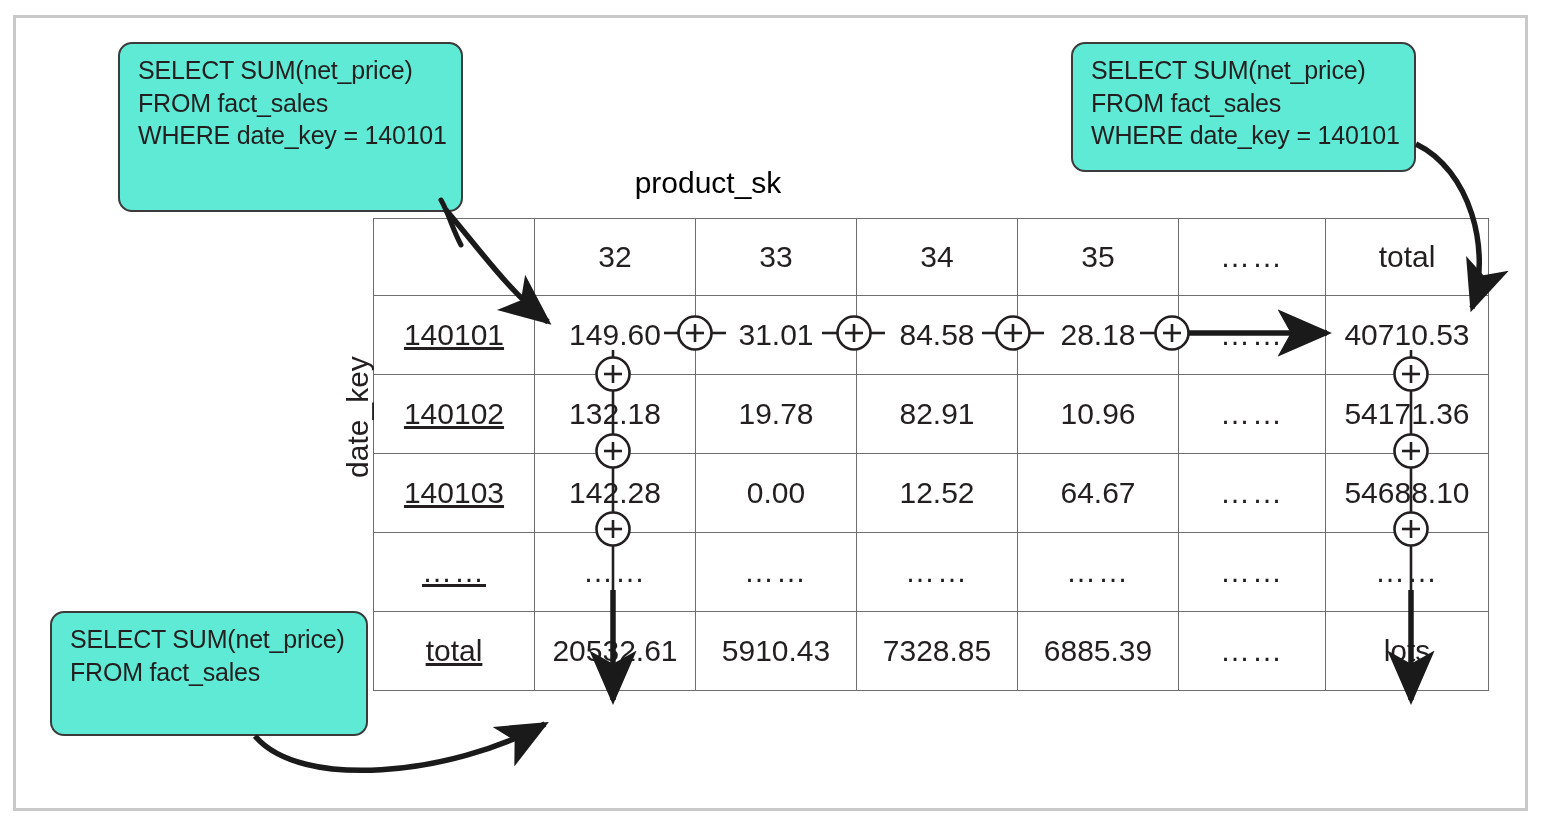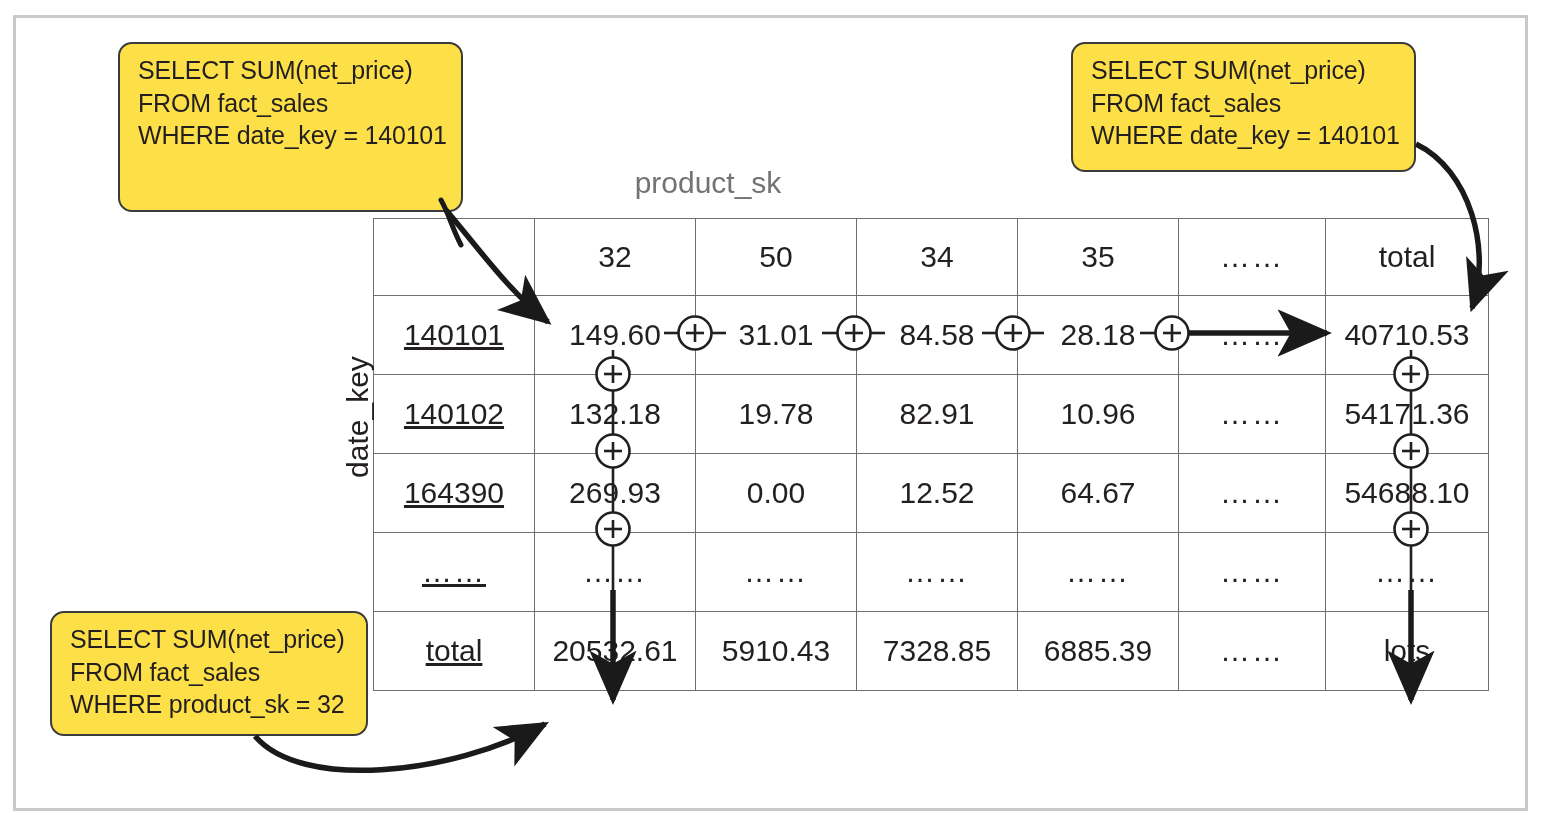--- a/index.html
+++ b/index.html
@@ -16,41 +16,41 @@
     left:13px;top:15px;
     width:1515px;height:796px;
     border:3px solid #c9c9c9;
     box-sizing:border-box;
     background:#fff;
   }
 
   
   .callout{
     position:absolute;
-    background:#fde047;
+    background:#5eead4;
     border:2.5px solid #3b3b3b;
     border-radius:14px;
     box-sizing:border-box;
     padding:10px 16px 12px 18px;
     font-size:25px;
     line-height:1.30;
     letter-spacing:-0.2px;
     color:#231f20;
     z-index:6;
   }
   .callout .ln{white-space:nowrap;display:block;}
 
   #callout-tl{left:118px;top:42px;width:345px;height:170px;}
   #callout-tr{left:1071px;top:42px;width:345px;height:130px;}
   #callout-bl{left:50px;top:611px;width:318px;height:125px;}
 
   
   #label-product{
     position:absolute;left:533px;top:166px;width:350px;
-    text-align:center;font-size:30px;color:#737373;z-index:5;
+    text-align:center;font-size:30px;color:#000000;z-index:5;
   }
   #label-datekey{
     position:absolute;left:258px;top:400px;width:200px;
     text-align:center;font-size:30px;color:#231f20;z-index:5;
     transform:rotate(-90deg);transform-origin:center center;
   }
 
   
   #grid{
     position:absolute;
@@ -93,21 +93,21 @@
 
 <div id="label-product">product_sk</div>
 <div id="label-datekey">date_key</div>
 
 <div id="grid">
   <table class="xtab">
     <tbody>
         <tr>
       <td class="corner colw-row"></td>
       <td class="chead colw-d">32</td>
-      <td class="chead colw-d">50</td>
+      <td class="chead colw-d">33</td>
       <td class="chead colw-d">34</td>
       <td class="chead colw-d">35</td>
       <td class="chead colw-dots dots">……</td>
       <td class="chead colw-total">total</td>
     </tr>
 
     <tr>
       <td class="rhead dcell colw-row">140101</td>
       <td class="dcell">149.60</td>
       <td class="dcell">31.01</td>
@@ -121,22 +121,22 @@
       <td class="rhead dcell colw-row">140102</td>
       <td class="dcell">132.18</td>
       <td class="dcell">19.78</td>
       <td class="dcell">82.91</td>
       <td class="dcell">10.96</td>
       <td class="dcell dots">……</td>
       <td class="dcell">54171.36</td>
     </tr>
 
     <tr>
-      <td class="rhead dcell colw-row">164390</td>
-      <td class="dcell">269.93</td>
+      <td class="rhead dcell colw-row">140103</td>
+      <td class="dcell">142.28</td>
       <td class="dcell">0.00</td>
       <td class="dcell">12.52</td>
       <td class="dcell">64.67</td>
       <td class="dcell dots">……</td>
       <td class="dcell">54688.10</td>
     </tr>
 
 
     <tr>
       <td class="rhead dcell colw-row dots">……</td>
@@ -169,21 +169,20 @@
 
 <div class="callout" id="callout-tr">
   <span class="ln">SELECT SUM(net_price)</span>
   <span class="ln">FROM fact_sales</span>
   <span class="ln">WHERE date_key = 140101</span>
 </div>
 
 <div class="callout" id="callout-bl">
   <span class="ln">SELECT SUM(net_price)</span>
   <span class="ln">FROM fact_sales</span>
-  <span class="ln">WHERE product_sk = 32</span>
 </div>
 
 <svg class="ov" viewBox="0 0 1542 826">
   <defs>
     <marker id="ah" markerWidth="11" markerHeight="11" refX="8.6" refY="4.2" orient="auto" markerUnits="strokeWidth">
       <path d="M0,0.1 L9.4,4.2 L0,8.3 L2.3,4.2 Z" fill="#1a1a1a"></path>
     </marker>
     <marker id="ah2" markerWidth="12" markerHeight="12" refX="9" refY="4.4" orient="auto" markerUnits="strokeWidth">
       <path d="M0,0.1 L9.9,4.4 L0,8.7 L2.4,4.4 Z" fill="#1a1a1a"></path>
     </marker>

